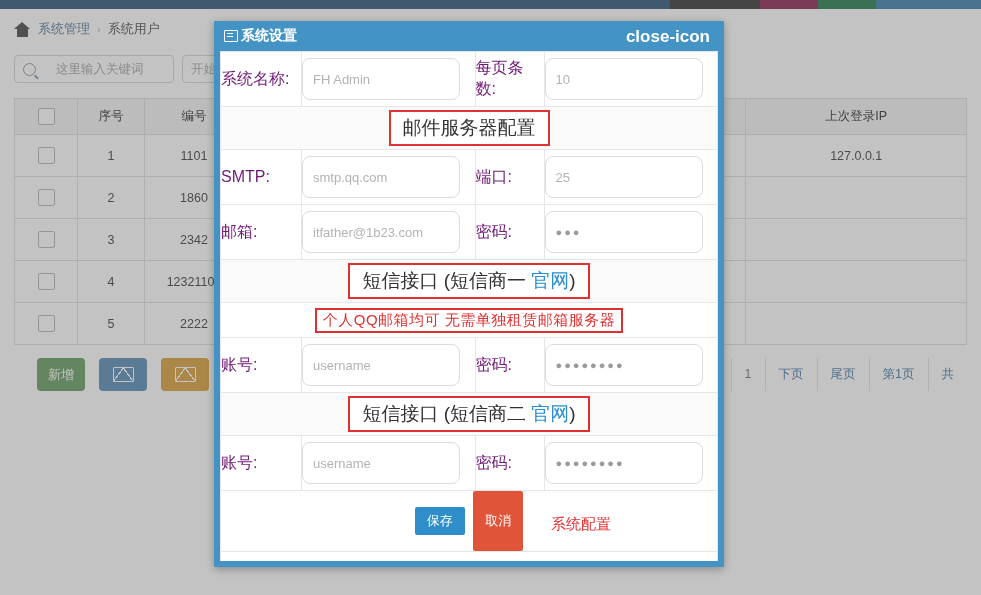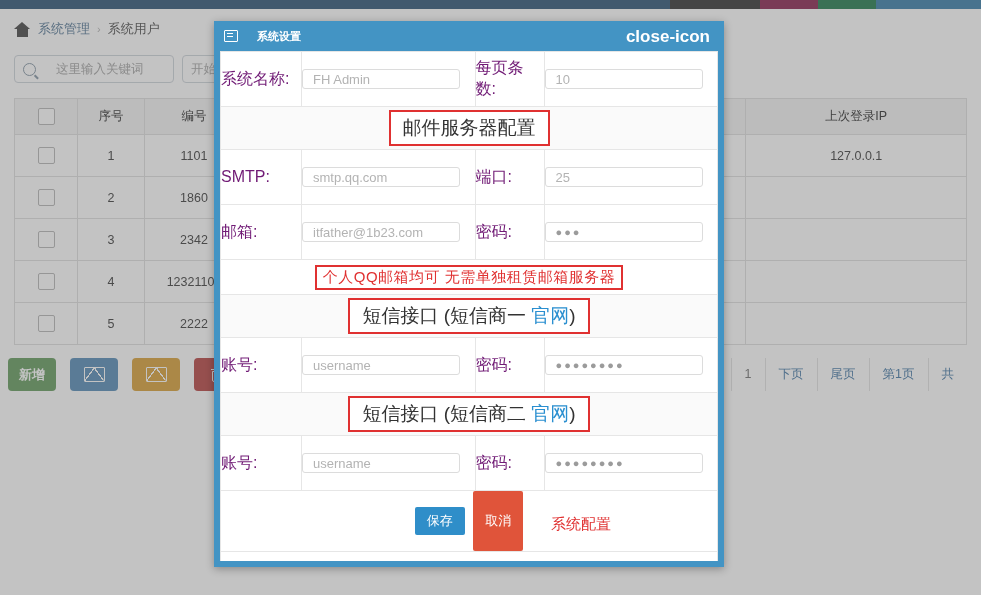--- a/index.html
+++ b/index.html
@@ -29,53 +29,53 @@
   .ph{color:#a8a8a8;font-size:12.5px;white-space:nowrap;}
   #date-box{width:92px;height:28px;border:1px solid #cfd6dc;border-radius:4px;background:#fff;display:flex;align-items:center;padding:0 8px;box-sizing:border-box;overflow:hidden;}
 
   #grid{position:absolute;left:14px;top:98px;width:953px;border:1px solid #dcdcdc;border-collapse:collapse;font-size:12.5px;color:#444;background:#fff;}
   #grid td,#grid th{border:1px solid #e0e0e0;height:41px;padding:0 10px;text-align:center;font-weight:normal;}
   #grid thead th{background:#f4f4f4;height:35px;color:#333;text-align:center;}
   .cb{width:15px;height:15px;border:1px solid #b9b9b9;border-radius:2px;display:inline-block;background:#fff;vertical-align:middle;}
   .col-cb{width:42px;}.col-idx{width:46px;}.col-no{width:78px;}
   .ta-l{text-align:left;}
 
-  #btnrow{position:absolute;left:8px;top:358px;display:flex;gap:14px;font-weight:bold;}
+  #btnrow{position:absolute;left:37px;top:358px;display:flex;gap:14px;}
   .abtn{width:48px;height:33px;border-radius:4px;display:flex;align-items:center;justify-content:center;color:#fff;font-size:13px;}
   .env{width:19px;height:13px;border:1.6px solid #fff;border-radius:1px;position:relative;}
   .env:before{content:"";position:absolute;left:0;top:0;width:100%;height:100%;background:
     linear-gradient(to bottom right,transparent 44%,#fff 44%,#fff 52%,transparent 52%) no-repeat left top/50% 100%,
     linear-gradient(to bottom left,transparent 44%,#fff 44%,#fff 52%,transparent 52%) no-repeat right top/50% 100%;}
   .trash{width:12px;height:14px;position:relative;}
   .trash:before{content:"";position:absolute;left:0;top:3px;width:12px;height:11px;border:1.6px solid #fff;border-radius:0 0 2px 2px;box-sizing:border-box;}
   .trash:after{content:"";position:absolute;left:-1px;top:1px;width:14px;height:1.8px;background:#fff;}
 
   #pager{position:absolute;right:14px;top:358px;display:flex;align-items:center;height:33px;font-size:12.5px;color:#4a7ca8;}
   #pager .pg{padding:0 13px;border-left:1px solid #e3e3e3;line-height:33px;}
   #pager .pg.num{color:#777;}
   #pager .pg:first-child{border-left:none;}
 
   
   #overlay{position:absolute;inset:0;background:rgba(90,90,90,0.36);}
 
   
   #modal{position:absolute;left:214px;top:21px;width:510px;height:546px;background:#4394c4;box-sizing:border-box;padding:0 6px 6px 6px;box-shadow:0 2px 8px rgba(0,0,0,.3);}
   #modal-head{height:30px;display:flex;align-items:center;justify-content:space-between;padding:0 6px 0 4px;}
-  #modal-title{display:flex;align-items:center;gap:19px;color:#fff;font-size:11px;font-weight:bold;}
+  #modal-title{display:flex;align-items:center;gap:3px;color:#fff;font-size:14px;font-weight:bold;}
   .winicon{width:12px;height:10px;border:1.6px solid #fff;border-radius:1px;position:relative;flex:none;}
   .winicon:after{content:"";position:absolute;left:1.5px;top:2px;width:6px;height:1.3px;background:#fff;box-shadow:0 3px 0 #fff;}
   #close-btn{color:#fff;font-size:17px;line-height:1;cursor:pointer;font-weight:bold;padding:0 2px;}
   #modal-body{background:#fff;height:510px;box-sizing:border-box;overflow:hidden;}
 
   table.form{width:100%;border-collapse:collapse;font-size:13px;color:#333;}
   table.form td{border:1px solid #e6e6e6;padding:0;}
   td.lbl{width:80px;height:54px;padding-left:16px;color:#701a75;font-size:16px;}
   td.fld{padding:0 12px;}
   td.lbl2{width:68px;padding-left:12px;}
-  .inp{height:20px;border:1px solid #dcdcdc;border-radius:3px;background:#fff;display:flex;align-items:center;padding:0 10px;box-sizing:border-box;color:#b3b3b3;font-size:13px;}
+  .inp{height:42px;border:1px solid #dcdcdc;border-radius:8px;background:#fff;display:flex;align-items:center;padding:0 10px;box-sizing:border-box;color:#b3b3b3;font-size:13px;}
   .inp.w-a{width:158px;}
   .inp.w-b{width:158px;}
   .dots{color:#9b9b9b;letter-spacing:2px;font-size:11px;}
 
   td.section{height:42px;text-align:center;border-left:1px solid #e6e6e6;border-right:1px solid #e6e6e6;background:#fafafa;}
   .secbox{display:inline-block;border:2px solid #e03131;padding:3px 12px;font-size:19px;color:#333;background:#fff;}
   .secbox a{color:#2a8fd0;text-decoration:none;}
 
   td.note{height:34px;text-align:center;border:none;background:#fff;}
   .notebox{display:inline-block;border:2px solid #e03131;color:#e03131;font-size:15px;padding:1px 6px;letter-spacing:.5px;}
@@ -254,28 +254,28 @@
         </td>
         <td class="lbl lbl2">密码:</td>
         <td class="fld">
           <div class="inp w-b">
             <span class="dots">●●●</span>
           </div>
         </td>
       </tr>
 
       <tr>
+        <td class="section" colspan="4">
+          <span class="secbox"><span>短信接口 (短信商一 </span><a href="#">官网</a><span>)</span></span>
+        </td>
+      </tr>
+
+      <tr>
         <td class="note" colspan="4">
           <span class="notebox">个人QQ邮箱均可 无需单独租赁邮箱服务器</span>
-        </td>
-      </tr>
-
-      <tr>
-        <td class="section" colspan="4">
-          <span class="secbox"><span>短信接口 (短信商一 </span><a href="#">官网</a><span>)</span></span>
         </td>
       </tr>
 
       <tr>
         <td class="lbl">账号:</td>
         <td class="fld">
           <div class="inp w-a">
             <span>username</span>
           </div>
         </td>

